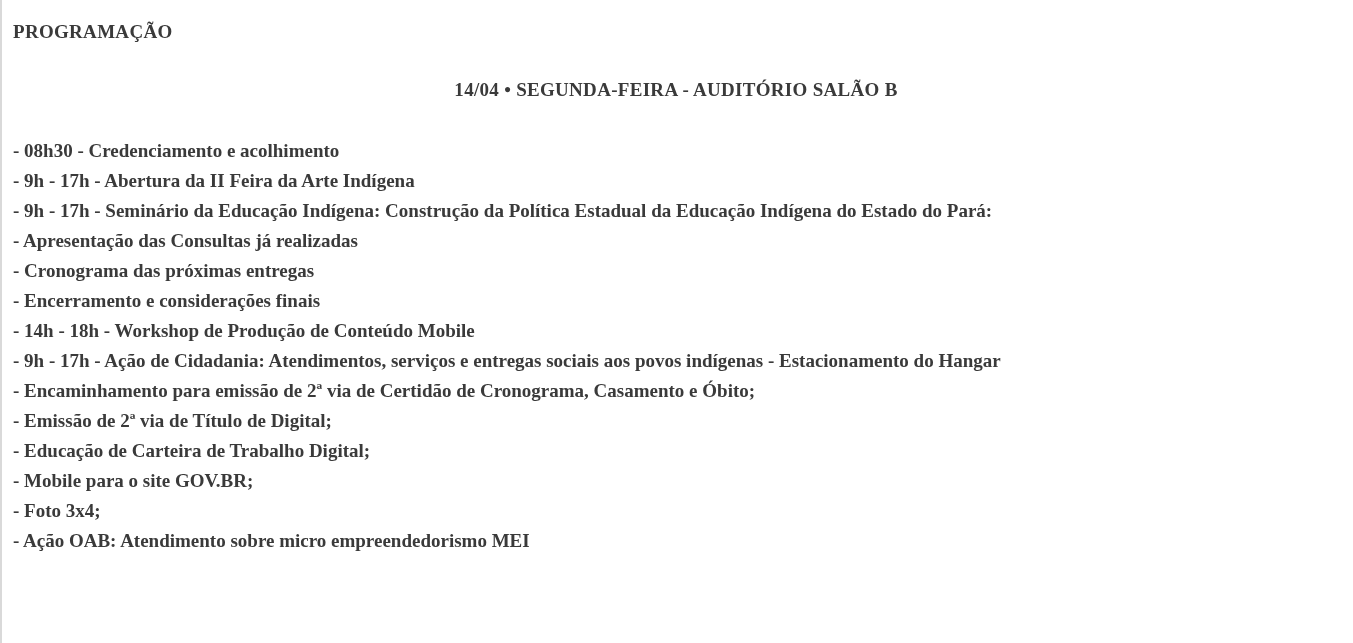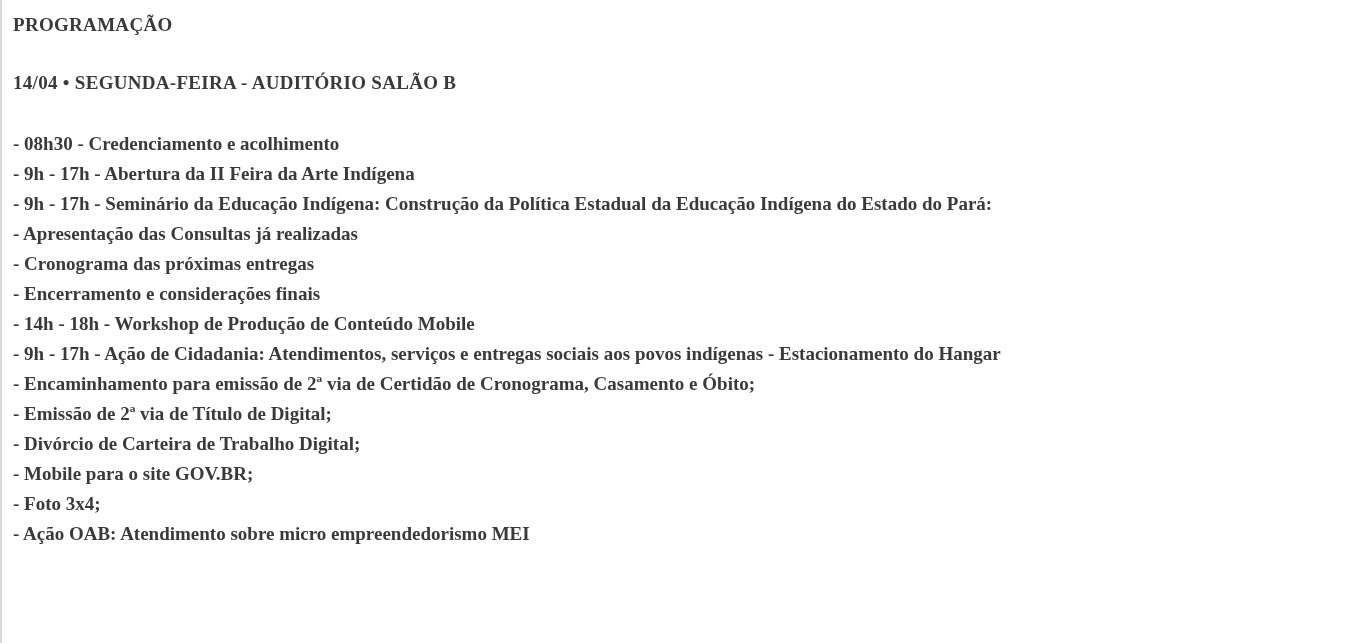--- a/index.html
+++ b/index.html
@@ -18,33 +18,34 @@
     height: 643px;
     overflow: hidden;
     font-family: "Liberation Serif", "DejaVu Serif", serif;
     font-weight: bold;
     color: var(--text-color);
   }
   .content-panel {
     width: 100%;
     height: 100%;
     border-left: 2px solid var(--border-color);
-    padding: 10px 14px 0 11px;
+    padding: 17px 14px 0 11px;
   }
   .page-title {
     margin: 0 0 28px 0;
     font-size: 19px;
     line-height: 30px;
     letter-spacing: 0.3px;
   }
   .session-heading {
     margin: 0 0 31px 0;
     font-size: 19px;
     line-height: 30px;
     letter-spacing: 0.3px;
+    text-align: center;
   }
   .schedule { margin: 0; }
   .schedule-line {
     font-size: 19px;
     line-height: 30px;
     max-width: 1331px;
   }
 </style>
 </head>
 <body>
@@ -56,18 +57,18 @@
     <div class="schedule-line">- 08h30 - Credenciamento e acolhimento</div>
     <div class="schedule-line">- 9h - 17h - Abertura da II Feira da Arte Indígena</div>
     <div class="schedule-line">- 9h - 17h - Seminário da Educação Indígena: Construção da Política Estadual da Educação Indígena do Estado do Pará:</div>
     <div class="schedule-line">- Apresentação das Consultas já realizadas</div>
     <div class="schedule-line">- Cronograma das próximas entregas</div>
     <div class="schedule-line">- Encerramento e considerações finais</div>
     <div class="schedule-line">- 14h - 18h - Workshop de Produção de Conteúdo Mobile</div>
     <div class="schedule-line">- 9h - 17h - Ação de Cidadania: Atendimentos, serviços e entregas sociais aos povos indígenas - Estacionamento do Hangar</div>
     <div class="schedule-line">- Encaminhamento para emissão de 2ª via de Certidão de Cronograma, Casamento e Óbito;</div>
     <div class="schedule-line">- Emissão de 2ª via de Título de Digital;</div>
-    <div class="schedule-line">- Divórcio de Carteira de Trabalho Digital;</div>
+    <div class="schedule-line">- Educação de Carteira de Trabalho Digital;</div>
     <div class="schedule-line">- Mobile para o site GOV.BR;</div>
     <div class="schedule-line">- Foto 3x4;</div>
     <div class="schedule-line">- Ação OAB: Atendimento sobre micro empreendedorismo MEI</div>
   </div>
 </div>
 
 </body></html>

